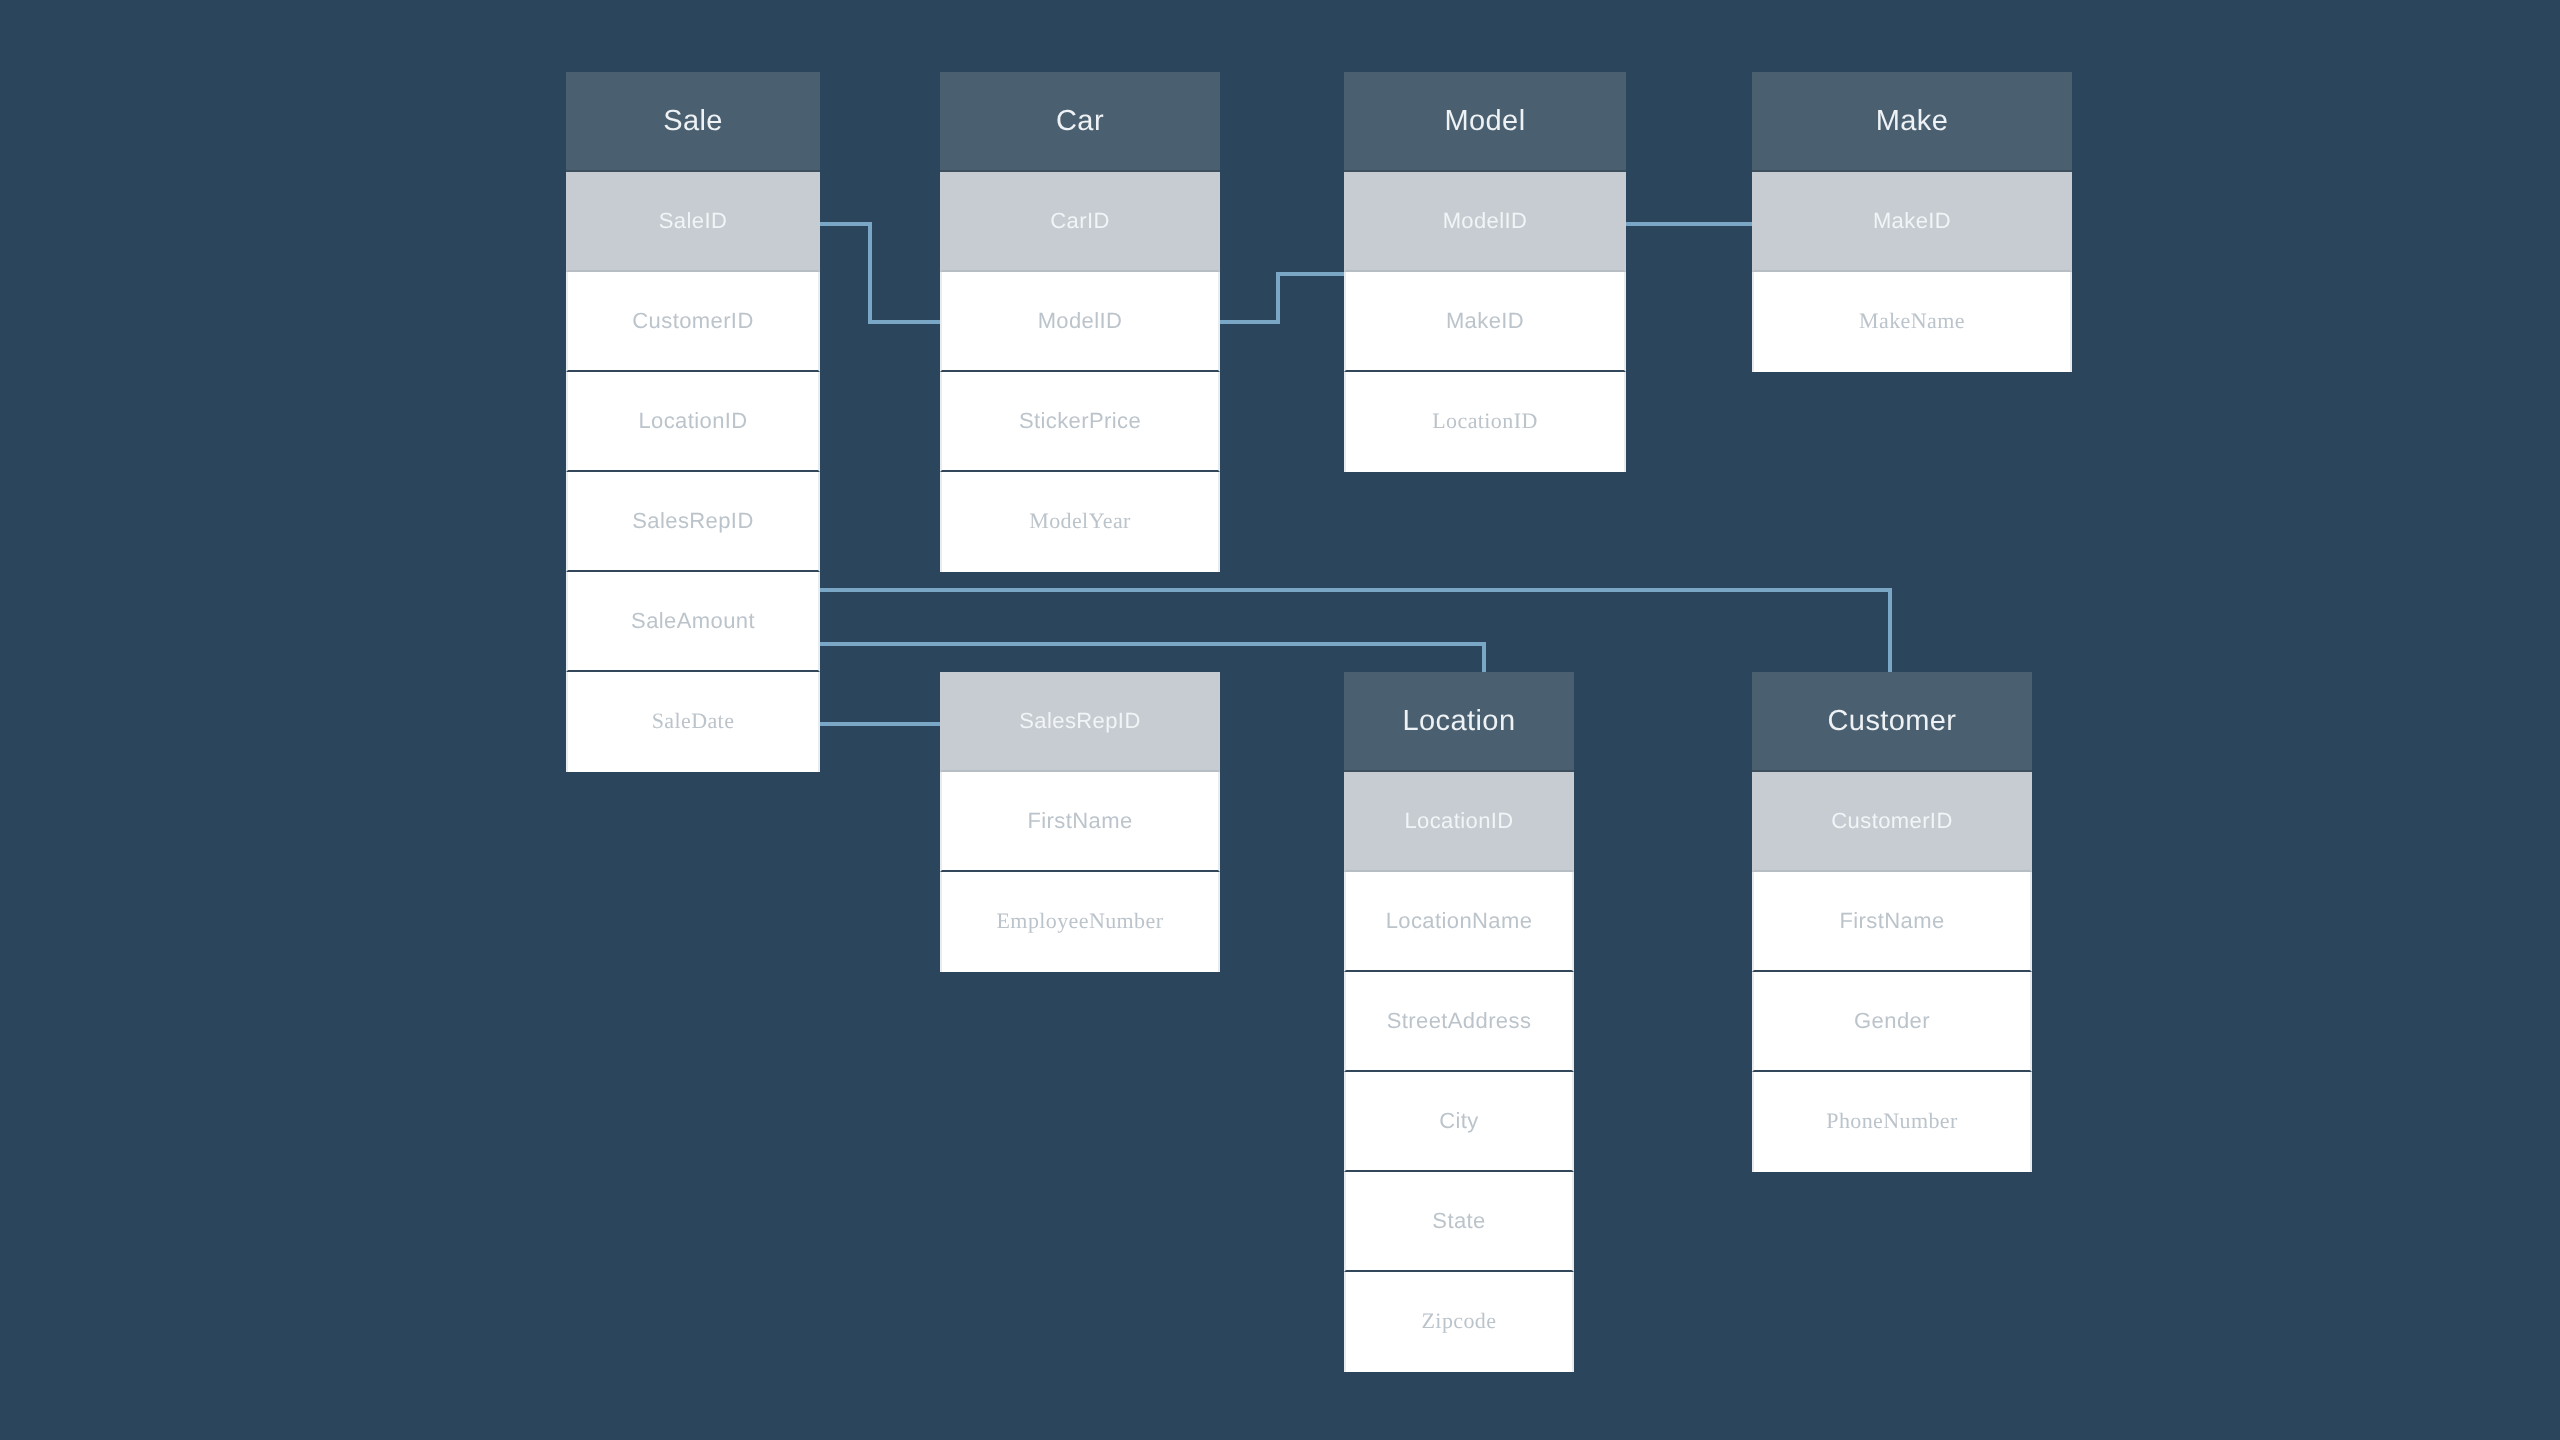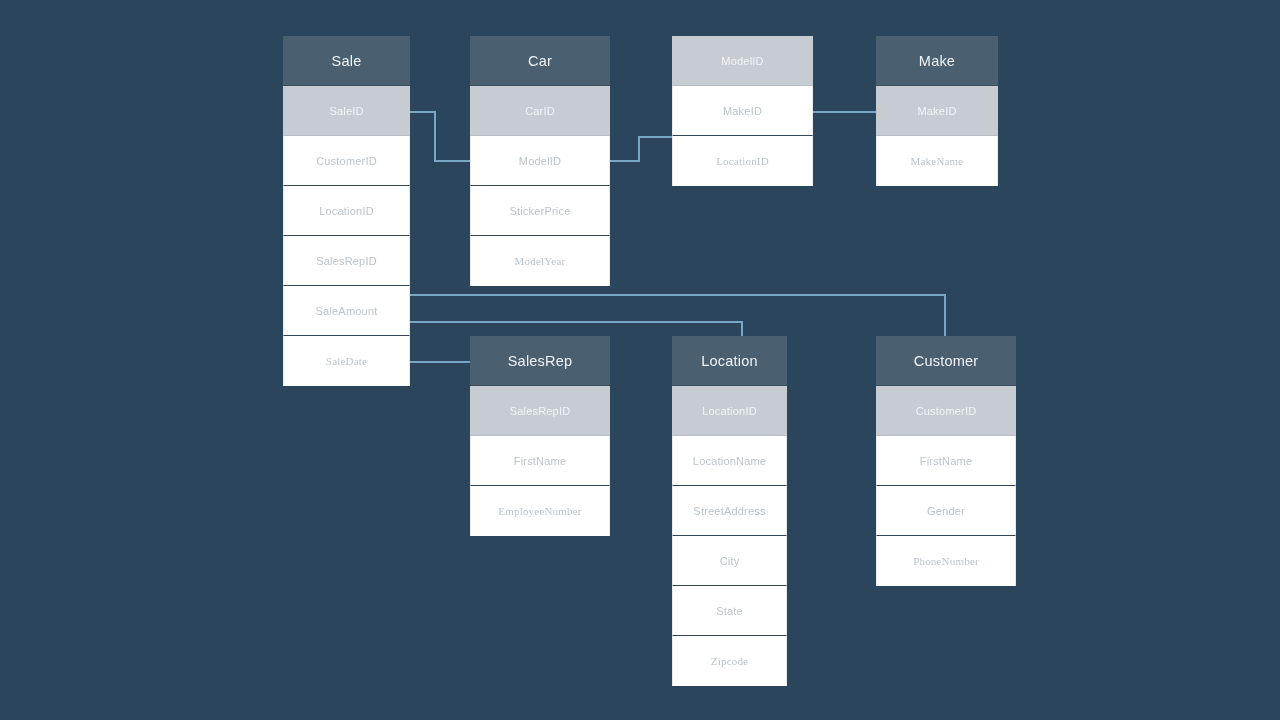--- a/index.html
+++ b/index.html
@@ -82,31 +82,31 @@
         <div class="attr">SaleDate</div>
       </div>
       <div class="entity" style="left: 470px; top: 36px; width: 140px;">
         <div class="entity-header">Car</div>
         <div class="attr pk">CarID</div>
         <div class="attr">ModelID</div>
         <div class="attr">StickerPrice</div>
         <div class="attr">ModelYear</div>
       </div>
       <div class="entity" style="left: 672px; top: 36px; width: 141px;">
+        <div class="entity-header">Model</div>
         <div class="attr pk">ModelID</div>
         <div class="attr">MakeID</div>
         <div class="attr">LocationID</div>
       </div>
-      <div class="entity" style="left: 876px; top: 36px; width: 122px;">
+      <div class="entity" style="left: 876px; top: 36px; width: 160px;">
         <div class="entity-header">Make</div>
         <div class="attr pk">MakeID</div>
         <div class="attr">MakeName</div>
       </div>
       <div class="entity" style="left: 470px; top: 336px; width: 140px;">
-        <div class="entity-header">SalesRep</div>
         <div class="attr pk">SalesRepID</div>
         <div class="attr">FirstName</div>
         <div class="attr">EmployeeNumber</div>
       </div>
       <div class="entity" style="left: 672px; top: 336px; width: 115px;">
         <div class="entity-header">Location</div>
         <div class="attr pk">LocationID</div>
         <div class="attr">LocationName</div>
         <div class="attr">StreetAddress</div>
         <div class="attr">City</div>

